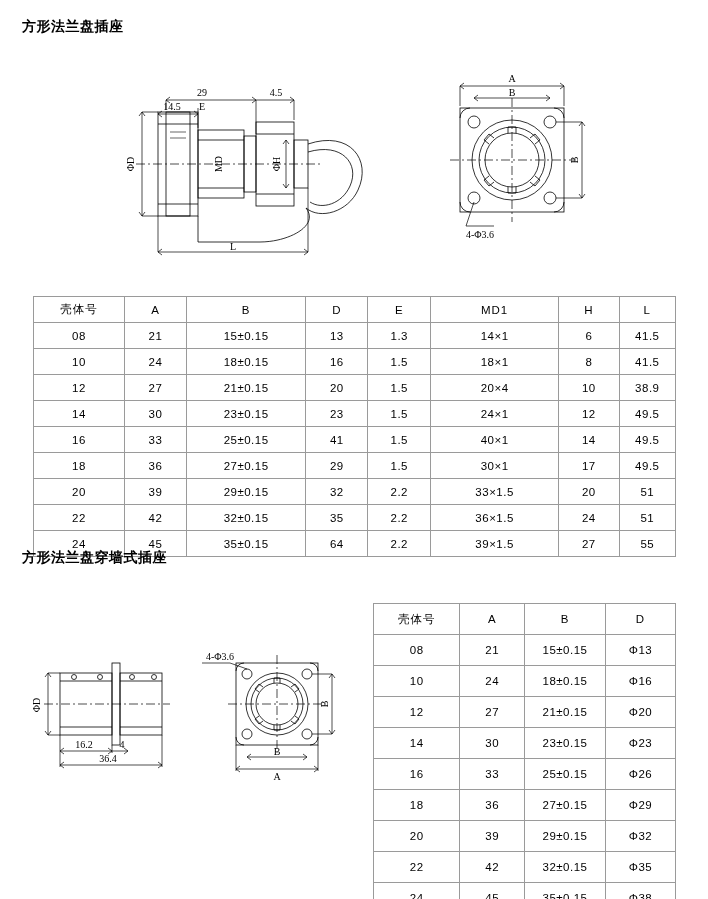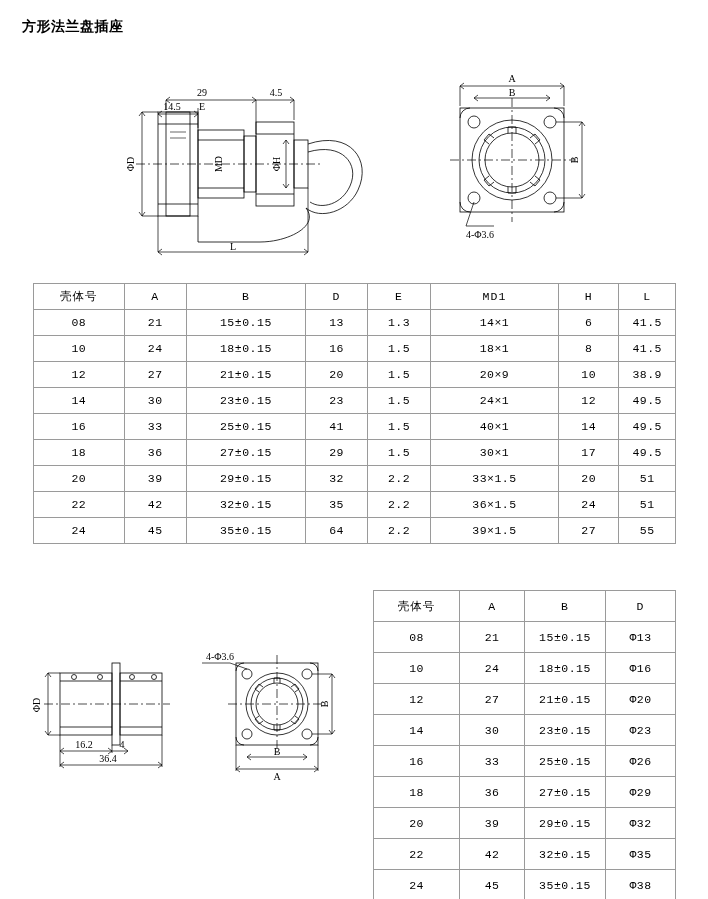--- a/index.html
+++ b/index.html
@@ -33,21 +33,22 @@
 
   
   .drawing {
     position: absolute;
   }
   .drawing svg { display: block; }
 
   
   table {
     border-collapse: collapse;
-    font-family: Liberation Mono, monospace;
+    font-family: Liberation Sans, sans-serif;
+    margin-top: 13px;
   }
   table td, table th {
     border: 1px solid #9a9a9a;
     text-align: center;
     font-weight: normal;
     color: #000;
   }
   #table1 {
     position: absolute;
     left: 33px;
@@ -283,21 +284,21 @@
         <td>18×1</td>
         <td>8</td>
         <td>41.5</td>
       </tr>
       <tr>
         <td>12</td>
         <td>27</td>
         <td>21±0.15</td>
         <td>20</td>
         <td>1.5</td>
-        <td>20×9</td>
+        <td>20×4</td>
         <td>10</td>
         <td>38.9</td>
       </tr>
       <tr>
         <td>14</td>
         <td>30</td>
         <td>23±0.15</td>
         <td>23</td>
         <td>1.5</td>
         <td>24×1</td>
@@ -350,20 +351,21 @@
         <td>35±0.15</td>
         <td>64</td>
         <td>2.2</td>
         <td>39×1.5</td>
         <td>27</td>
         <td>55</td>
       </tr>
     </tbody>
   </table>
 
+  <div id="title2" class="section-title">方形法兰盘穿墙式插座</div>
 
   <div class="drawing" style="left:18px; top:645px;">
     <svg width="160" height="140" viewBox="0 0 160 140">
       <g stroke="#000" fill="none" stroke-width="0.8">
 
         <rect x="42" y="28" width="52" height="62"></rect>
         <line x1="42" y1="36" x2="94" y2="36"></line>
         <line x1="42" y1="82" x2="94" y2="82"></line>
 
         <rect x="94" y="18" width="8" height="82"></rect>

